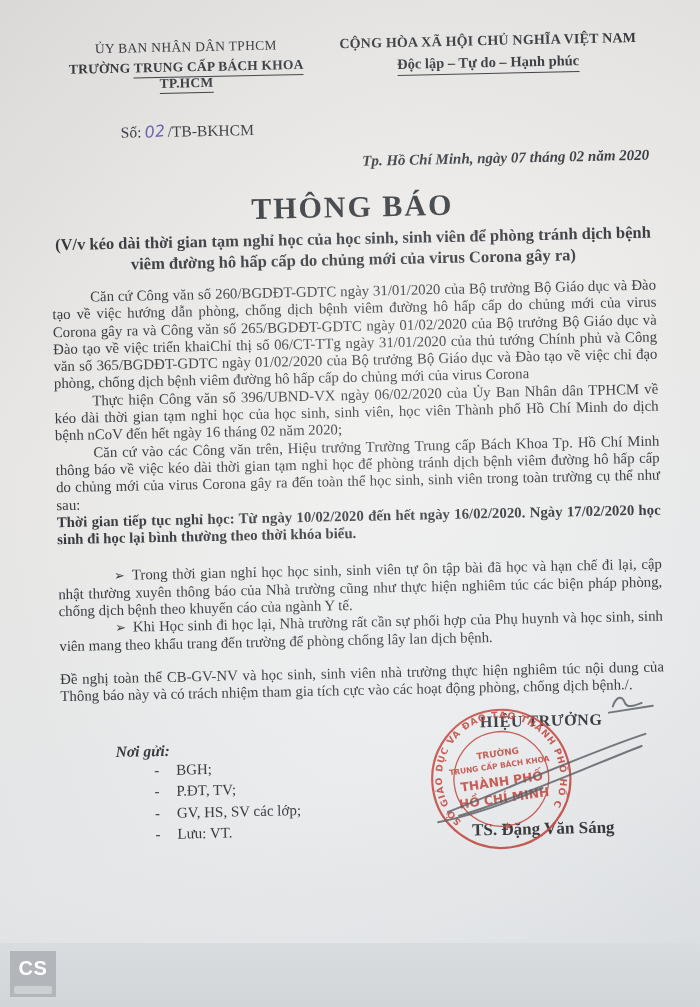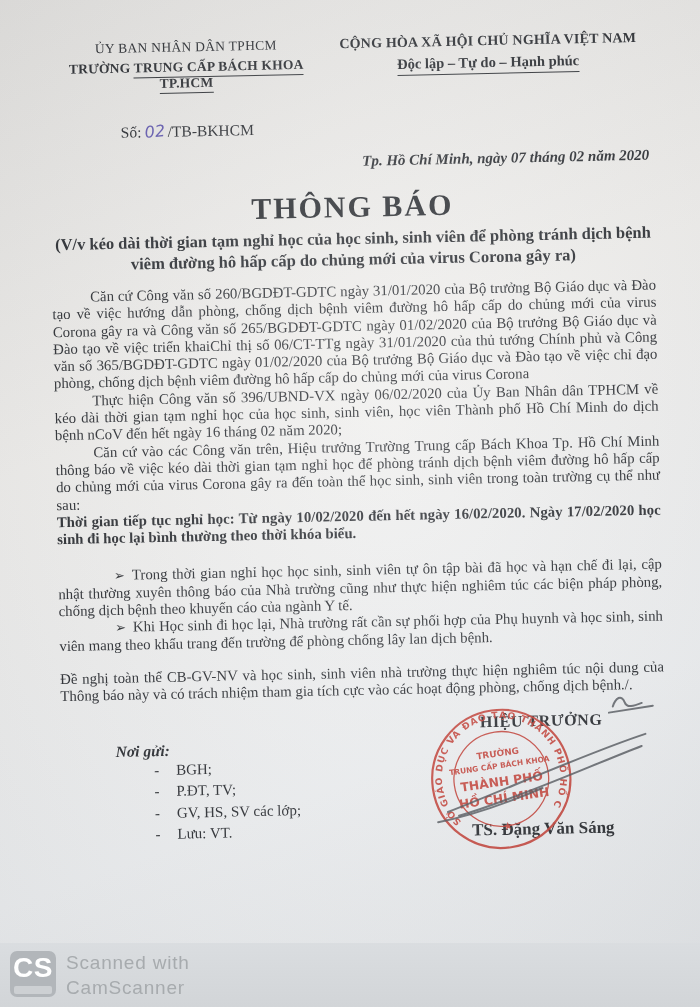--- a/index.html
+++ b/index.html
@@ -65,23 +65,23 @@
   .recip-item .dash{display:inline-block;width:22px;}
   .stamp{position:absolute;left:365px;top:2px;width:148px;height:148px;z-index:3;
     transform:rotate(-7deg);opacity:.9;}
   .stamp text{fill:#c23a31;font-family:"DejaVu Sans", sans-serif;font-weight:bold;}
   .sig-svg{position:absolute;left:330px;top:-12px;width:300px;height:192px;z-index:4;}
   .sig-svg path{fill:none;stroke:#4a4f55;stroke-width:2;stroke-linecap:round;opacity:.82;}
   
   .cam-bar{position:absolute;left:0;right:0;bottom:0;height:64px;
     background:linear-gradient(#dadde0,#d2d5d8);z-index:10;
     font-family:"Liberation Sans", sans-serif;}
-  .cs-logo{position:absolute;left:10px;top:8px;width:46px;height:46px;border-radius:7px;
+  .cs-logo{position:absolute;left:10px;top:8px;width:46px;height:46px;border-radius:0;
     background:#b2b6ba;color:#ffffff;display:flex;align-items:flex-start;justify-content:center;
-    font-weight:bold;font-size:28px;line-height:34px;letter-spacing:.5px;}
+    font-weight:bold;font-size:20px;line-height:34px;letter-spacing:.5px;}
   .cs-band{position:absolute;bottom:3px;left:4px;right:4px;height:8px;
     background:#cdd0d3;border-radius:2px;}
   .cs-text{position:absolute;left:66px;top:7px;color:#a7abae;
     font-size:19px;line-height:25px;letter-spacing:.8px;}
 </style>
 </head>
 <body>
 
 <div class="page">
   <div class="doc">
@@ -166,18 +166,14 @@
 
       <div class="sig-name">TS. Đặng Văn Sáng</div>
     </div>
   </div>
 
   <div class="cam-bar">
     <div class="cs-logo">
       <span>CS</span>
       <div class="cs-band"></div>
     </div>
-    <div class="cs-text">
-      <div>Scanned with</div>
-      <div>CamScanner</div>
-    </div>
   </div>
 </div>
 
 </body></html>

